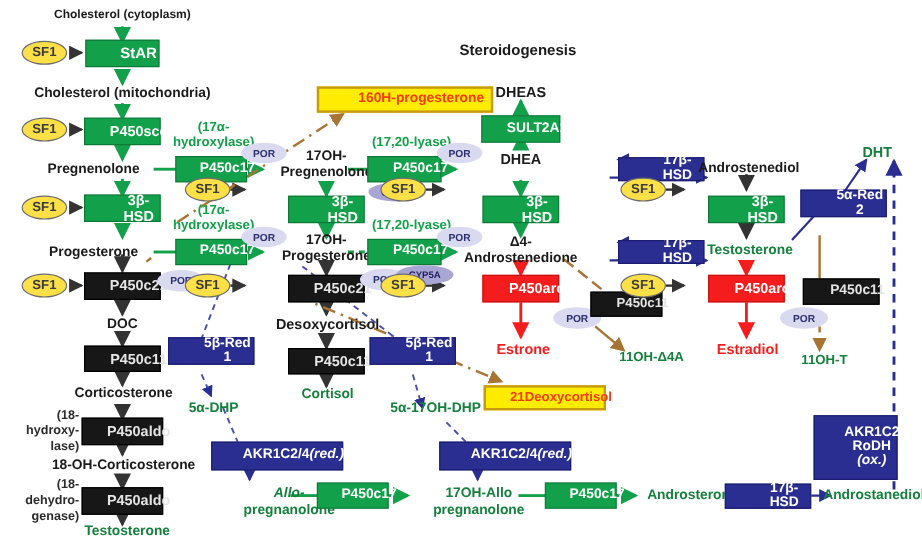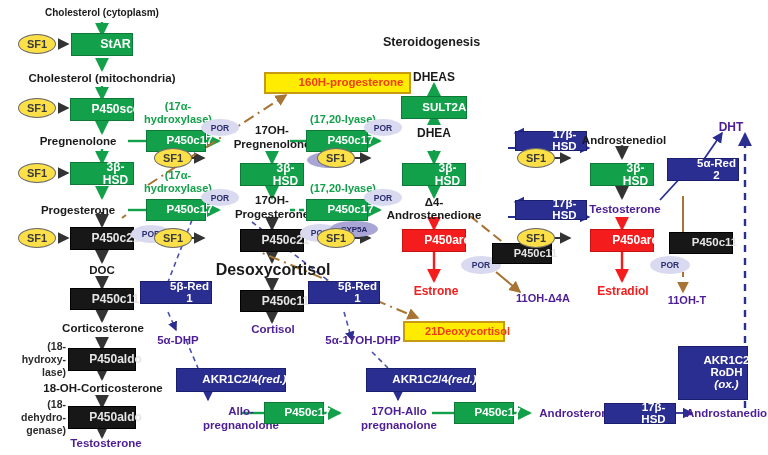--- a/index.html
+++ b/index.html
@@ -17,21 +17,21 @@
   .green{background:#13a04a;color:#ffffff;}
   .black{background:#171717;color:#e5e5e5;border-color:#000;}
   .blue {background:#2b2e91;color:#ffffff;border-color:#1b1e6e;}
   .red  {background:#f41c1c;color:#ffffff;border-color:#c71212;}
   .yellow{background:#ffec00;color:#f03c12;border:2px solid #c79a14;}
 
   
   .lbl{display:flex;align-items:center;justify-content:center;
        text-align:center;font-weight:bold;line-height:1.04;}
   .t-black{color:#1a1a1a;}
-  .t-blue {color:#4c1d95;}
+  .t-blue {color:#15803d;}
   .t-red  {color:#f41c1c;}
   .t-green{color:#13a04a;font-weight:bold;}
   .t-gray {color:#2b2b2b;font-weight:bold;}
 
   
   .sf1{border:1.6px solid #6b6b6b;border-radius:50%;background:#fde047;
        color:#3b3b3b;font-weight:bold;display:flex;
        align-items:center;justify-content:center;}
   
   .pill{border-radius:50%;display:flex;align-items:center;
@@ -238,21 +238,21 @@
   <div class="n sf1" style="left:154px;top:148px;width:38px;height:20px;font-size:11px;">SF1</div>
   <div class="n box green" style="left:240px;top:163px;width:64px;height:23px;font-size:12px;">3β-HSD</div>
 
   <div class="n lbl t-black" style="left:232px;top:194px;width:80px;height:14px;font-size:11.5px;">17OH-</div>
   <div class="n lbl t-black" style="left:216px;top:208px;width:112px;height:14px;font-size:11.5px;">Progesterone</div>
 
   <div class="n sf1" style="left:154px;top:228px;width:38px;height:20px;font-size:11px;">SF1</div>
   <div class="n box black" style="left:240px;top:229px;width:64px;height:23px;font-size:12px;">P450c21</div>
   <div class="n pill por" style="left:300px;top:224px;width:40px;height:18px;font-size:8.5px;">POR</div>
 
-  <div class="n lbl t-black" style="left:218px;top:263px;width:110px;height:14px;font-size:16px;">Desoxycortisol</div>
+  <div class="n lbl t-black" style="left:218px;top:263px;width:110px;height:14px;font-size:12px;">Desoxycortisol</div>
 
   <div class="n box black" style="left:240px;top:290px;width:64px;height:22px;font-size:12px;">P450c11</div>
 
   <div class="n lbl t-blue" style="left:240px;top:323px;width:66px;height:14px;font-size:11.5px;">Cortisol</div>
 
   <div class="n lbl t-green" style="left:295px;top:113px;width:96px;height:14px;font-size:11px;">(17,20-lyase)</div>
   <div class="n box green" style="left:306px;top:130px;width:62px;height:22px;font-size:11.5px;">P450c17</div>
   <div class="n pill por" style="left:364px;top:119px;width:38px;height:17px;font-size:8.5px;">POR</div>
   <div class="n pill cyp" style="left:307px;top:152px;width:48px;height:16px;font-size:8px;">CYP5A</div>
 
@@ -309,21 +309,21 @@
     <span>RoDH</span>
     <span style="font-style:italic;">(ox.)</span>
   </div>
 
   <div class="n box blue" style="left:140px;top:281px;width:72px;height:23px;font-size:11.5px;">5β-Red 1</div>
   <div class="n lbl t-blue" style="left:140px;top:333px;width:76px;height:15px;font-size:11.5px;">5α-DHP</div>
   <div class="n box blue" style="left:176px;top:368px;width:110px;height:24px;font-size:11.5px;">
     <span>AKR1C2/4 </span>
     <span style="font-style:italic;">(red.)</span>
   </div>
-  <div class="n lbl t-blue" style="left:196px;top:405px;width:90px;height:14px;font-size:11.5px;">Allo-</div>
+  <div class="n lbl t-blue" style="left:196px;top:405px;width:90px;height:14px;font-size:11.5px;font-style:italic;">Allo-</div>
   <div class="n lbl t-blue" style="left:180px;top:419px;width:122px;height:14px;font-size:11.5px;">pregnanolone</div>
 
   <div class="n box blue" style="left:308px;top:281px;width:72px;height:23px;font-size:11.5px;">5β-Red 1</div>
   <div class="n lbl t-blue" style="left:306px;top:333px;width:114px;height:15px;font-size:11.5px;">5α-17OH-DHP</div>
   <div class="n box blue" style="left:366px;top:368px;width:110px;height:24px;font-size:11.5px;">
     <span>AKR1C2/4 </span>
     <span style="font-style:italic;">(red.)</span>
   </div>
   <div class="n lbl t-blue" style="left:340px;top:405px;width:118px;height:14px;font-size:11.5px;">17OH-Allo</div>
   <div class="n lbl t-blue" style="left:338px;top:419px;width:122px;height:14px;font-size:11.5px;">pregnanolone</div>

